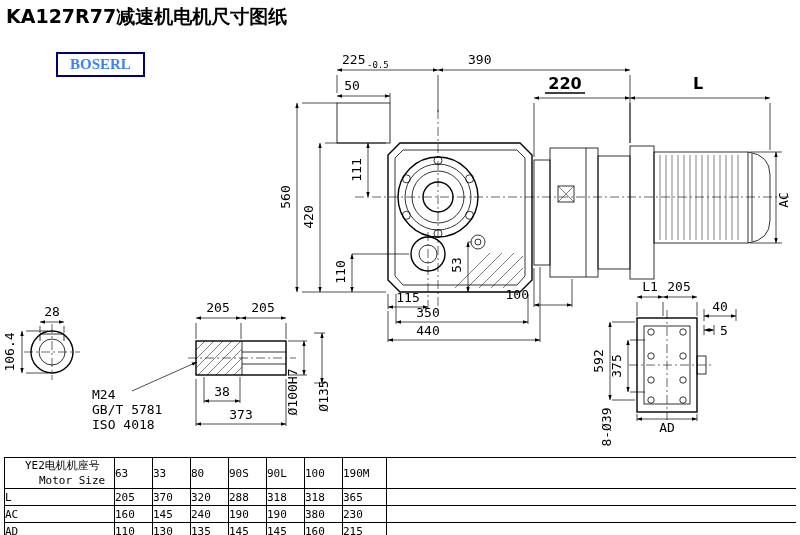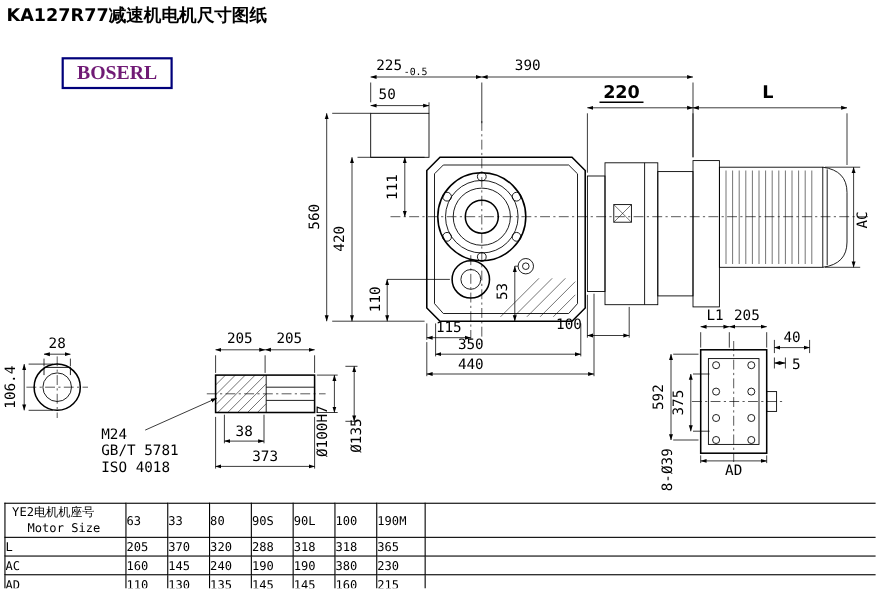--- a/index.html
+++ b/index.html
@@ -1,33 +1,33 @@
 <!DOCTYPE html>
 <html><head>
 <meta charset="utf-8">
 <style>
   html,body{margin:0;padding:0;background:#fff;}
   .page{position:relative;width:800px;height:535px;background:#fff;overflow:hidden;
         font-family:"DejaVu Sans",sans-serif;}
-  .title{position:absolute;left:6px;top:4px;font-size:16px;font-weight:bold;color:#000;}
+  .title{position:absolute;left:6px;top:4px;font-size:19px;font-weight:bold;color:#000;}
   .logo{position:absolute;left:56px;top:52px;border:2px solid #00007a;padding:2px 12px;
-        font-family:"Liberation Serif",serif;font-size:18px;font-weight:bold;color:#701a75;background:#fff;}
+        font-family:"Liberation Serif",serif;font-size:15px;font-weight:bold;color:#3b82f6;background:#fff;}
   svg{position:absolute;left:0;top:0;}
   svg .t{stroke:#000;stroke-width:1.4;fill:none}
   svg .n{stroke:#000;stroke-width:0.8;fill:none}
   svg .d{stroke:#000;stroke-width:0.7;fill:none}
   svg .c{stroke:#000;stroke-width:0.6;fill:none;stroke-dasharray:9 3 2 3}
   svg .h{stroke:#000;stroke-width:0.5;fill:none}
   svg text{fill:#000;font-family:"DejaVu Sans Mono",monospace;font-size:13px;}
   svg .ts{font-size:9px}
   svg .tb{font-size:16px;font-weight:bold;font-family:"DejaVu Sans",sans-serif}
   table.size-table{position:absolute;left:4px;top:457px;width:792px;border-collapse:collapse;
         table-layout:fixed;font-family:"DejaVu Sans Mono",monospace;font-size:11px;color:#000;}
   table.size-table td{border:1px solid #000;padding:0;height:16px;line-height:15px;}
-  table.size-table td.lbl{text-align:left;padding-left:6px;}
+  table.size-table td.lbl{text-align:left;padding-left:20px;}
   table.size-table td.fill{border-left:1px solid #000;border-right:none;}
   table.size-table .en{padding-left:14px;}
 </style>
 </head>
 <body>
 
 <div class="page">
 
   <div class="title">KA127R77减速机电机尺寸图纸</div>
   <div class="logo">

